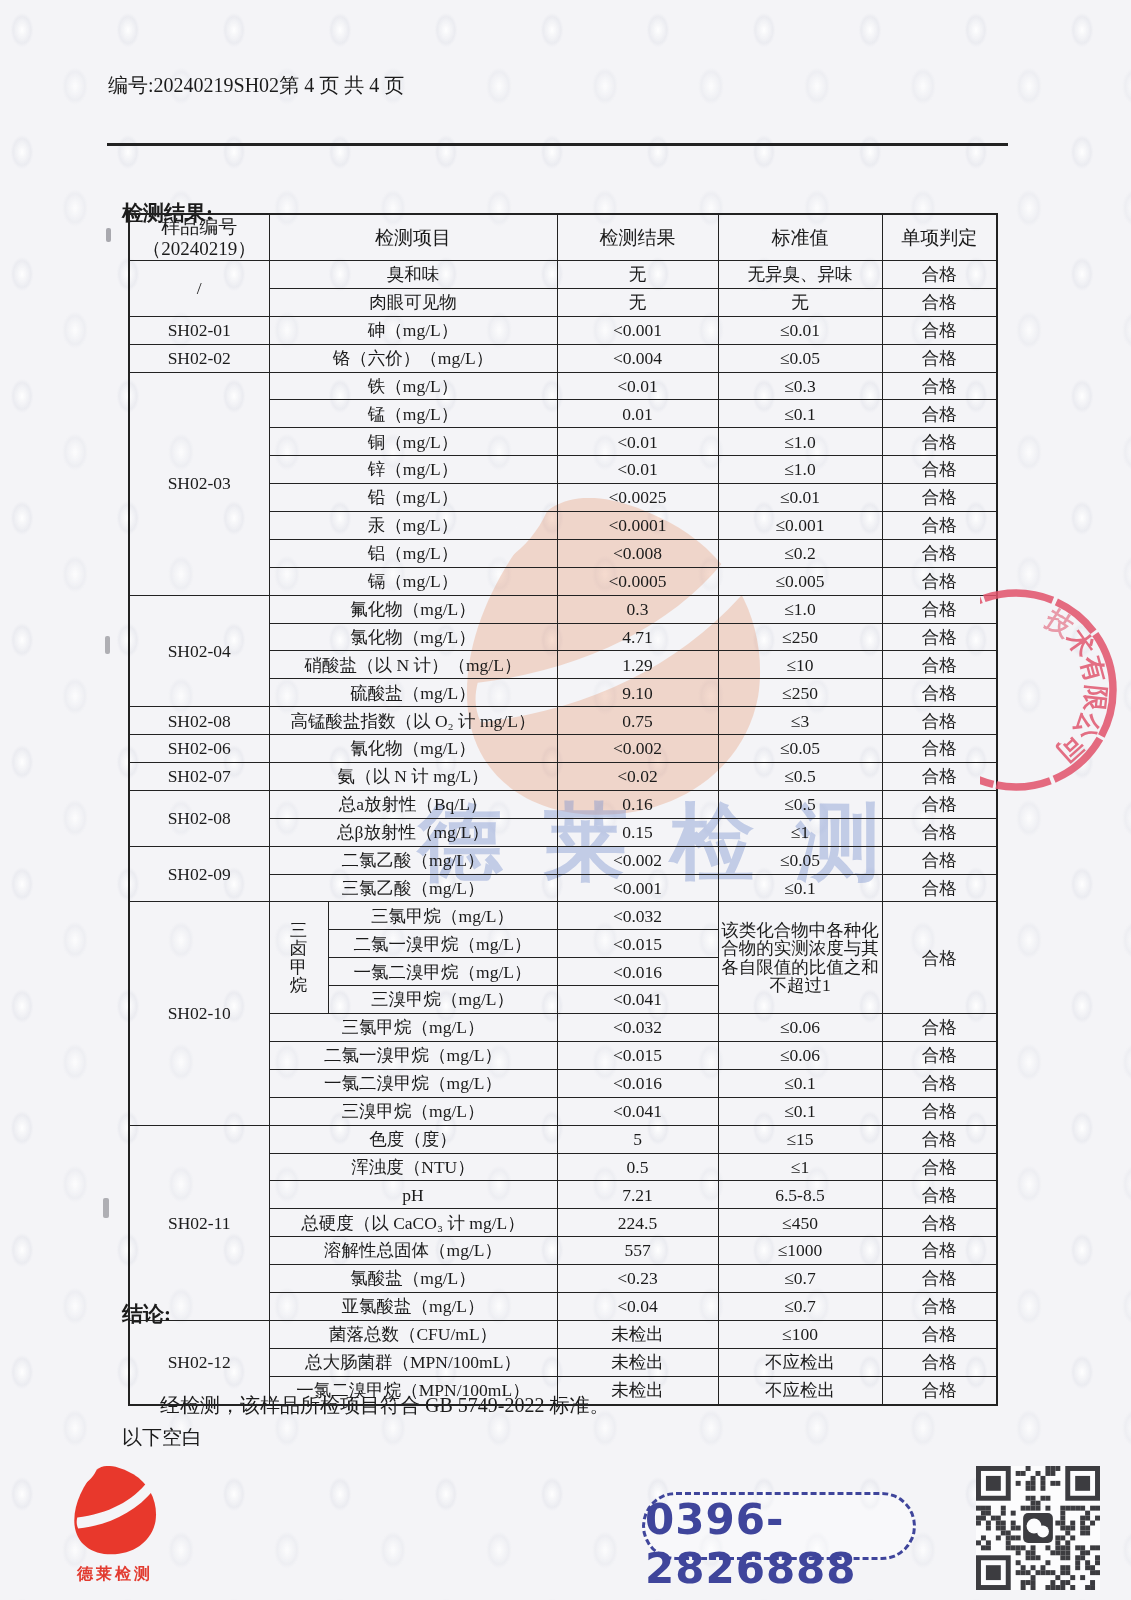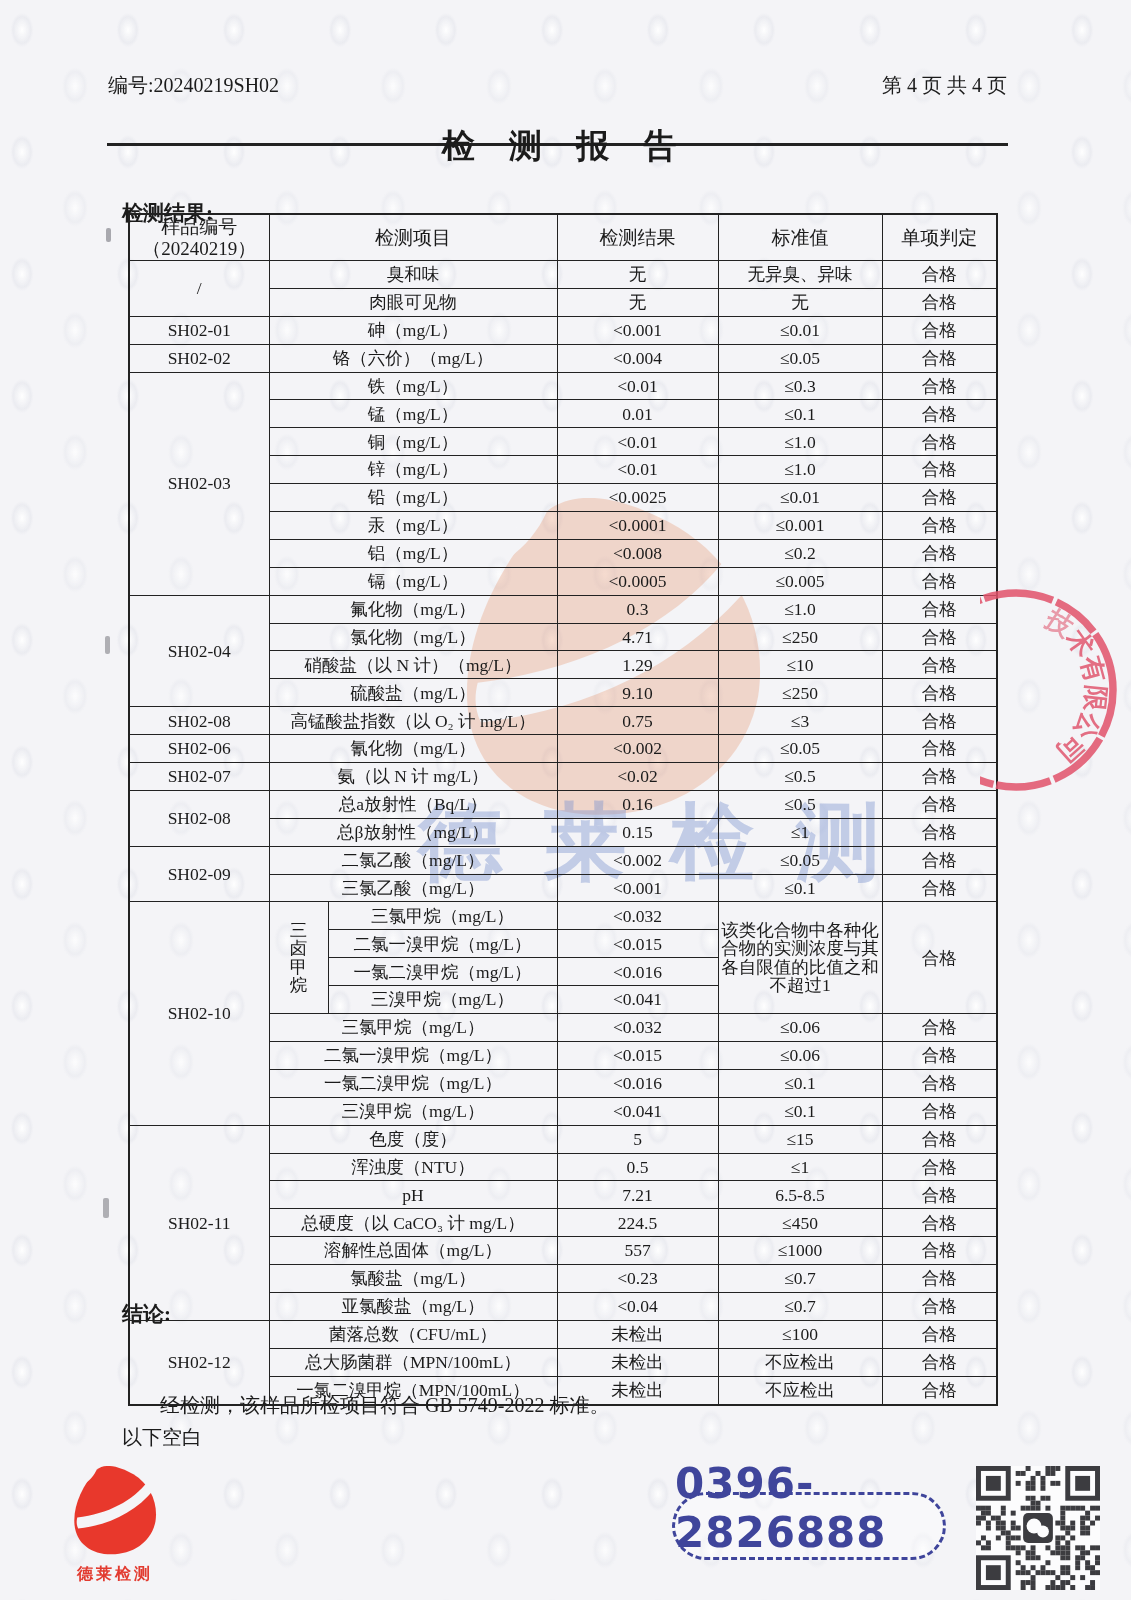--- a/index.html
+++ b/index.html
@@ -9,21 +9,21 @@
     background-color:#f4f4f7;
     background-image:
       radial-gradient(ellipse 16px 24px at 22px 30px, rgba(255,255,255,0.95), rgba(222,224,232,0.40) 55%, rgba(222,224,232,0) 72%),
       radial-gradient(ellipse 18px 26px at 75px 86px, rgba(255,255,255,0.8), rgba(225,227,234,0.35) 55%, rgba(225,227,234,0) 72%);
     background-size:106px 122px;
     overflow:hidden;
     font-family:"Liberation Serif","DejaVu Serif",serif;
     color:#1b1b1b;
   }
   
-  .doc-head{position:absolute; top:72px; left:108px; right:124px; display:flex; justify-content:space-between; font-size:20px;}
+  .doc-head{position:absolute; top:72px; left:108px; right:124px; display:flex; font-size:20px;}
   .head-rule{position:absolute; top:143px; left:107px; width:901px; height:3px; background:#222;}
   .title{position:absolute; top:124px; left:0; width:1131px; text-align:center; font-size:33px; font-weight:bold; letter-spacing:13px;}
   .results-label{position:absolute; top:177px; left:122px; font-size:21px; font-weight:bold;margin-top:22px;}
   
   .wm-leaf{position:absolute; left:428px; top:498px; width:370px; height:330px; z-index:0; opacity:0.22;}
   .wm-text{position:absolute; left:418px; top:786px; z-index:0; font-size:84px; font-weight:bold;
     letter-spacing:42px; color:rgba(124,147,207,0.42); font-family:"Liberation Sans",sans-serif; white-space:nowrap;}
   
   table.report{position:absolute; left:128px; top:213px; width:868px; border-collapse:collapse; z-index:1; table-layout:fixed; background:transparent;}
   table.report th, table.report td{border:1px solid #222; text-align:center; vertical-align:middle; padding:0 2px; background:transparent; overflow:hidden;}
@@ -39,22 +39,22 @@
   .concl-text{position:absolute; top:1392px; left:160px; font-size:20px;}
   .below-blank{position:absolute; top:1424px; left:122px; font-size:20px;}
   
   .logo{position:absolute; left:62px; top:1466px; width:106px; text-align:center;}
   .logo svg{width:92px; height:92px;}
   .logo-text{margin-top:2px; color:#e23b30; font-weight:bold; font-size:16px; letter-spacing:3px; font-family:"Liberation Sans",sans-serif;}
   .company-name{position:absolute; left:170px; top:1486px; width:505px; font-size:41px; font-weight:900;
     color:#3b3f94; font-family:"Liberation Sans",sans-serif; white-space:nowrap; letter-spacing:0px;}
   .company-address{position:absolute; left:171px; top:1548px; font-size:20.5px; font-weight:bold;
     color:#3b3f94; font-family:"Liberation Sans",sans-serif; white-space:nowrap;}
-  .phone-box{position:absolute; left:672px; top:1492px; width:268px; height:62px; border:3px dashed #3f459b;
-    border-radius:34px; display:flex; align-items:flex-end; justify-content:center; background:rgba(255,255,255,0.35);}
+  .phone-box{position:absolute; left:642px; top:1492px; width:268px; height:62px; border:3px dashed #3f459b;
+    border-radius:34px; display:flex; align-items:flex-start; justify-content:center; background:rgba(255,255,255,0.35);}
   .phone-box span{font-size:42px; font-weight:bold; color:#3f459b; font-family:"DejaVu Sans",sans-serif; letter-spacing:1px;}
   .qr{position:absolute; left:976px; top:1466px; width:124px; height:124px;}
   
   .scan-artifact{position:absolute; background:#6a6a72; z-index:4;}
   .a1{left:106px; top:228px; width:5px; height:14px; border-radius:2px; opacity:.55;}
   .a2{left:105px; top:636px; width:5px; height:18px; border-radius:2px; opacity:.5;}
   .a3{left:103px; top:1198px; width:6px; height:20px; border-radius:2px; opacity:.5;}
 </style>
 </head>
 <body>
@@ -64,21 +64,20 @@
   <div class="scan-artifact a1"></div>
   <div class="scan-artifact a2"></div>
   <div class="scan-artifact a3"></div>
 
   <div class="doc-head">
     <span>编号:20240219SH02</span>
     <span>第 4 页 共 4 页</span>
   </div>
   <div class="head-rule"></div>
 
-  <div class="title">检 测 报 告</div>
   <div class="results-label">检测结果:</div>
 
   <div class="wm-leaf">
     <svg viewBox="0 0 100 100" width="100%" height="100%">
       <path fill="#e06a30" d="M30,4 C14,22 4,44 6,64 C8,84 24,96 46,96 C70,96 90,82 94,60 C97,40 88,20 70,9 C56,1 40,-4 30,4 Z"></path>
       <path fill="#f4f4f7" d="M92,26 C72,50 44,64 10,68 C8,64 8,60 9,56 C42,52 70,38 86,16 C89,19 91,22 92,26 Z"></path>
       <path fill="#f4f4f7" d="M30,4 C26,13 19,19 10,23 C17,11 25,4 30,4 Z"></path>
     </svg>
   </div>
 

